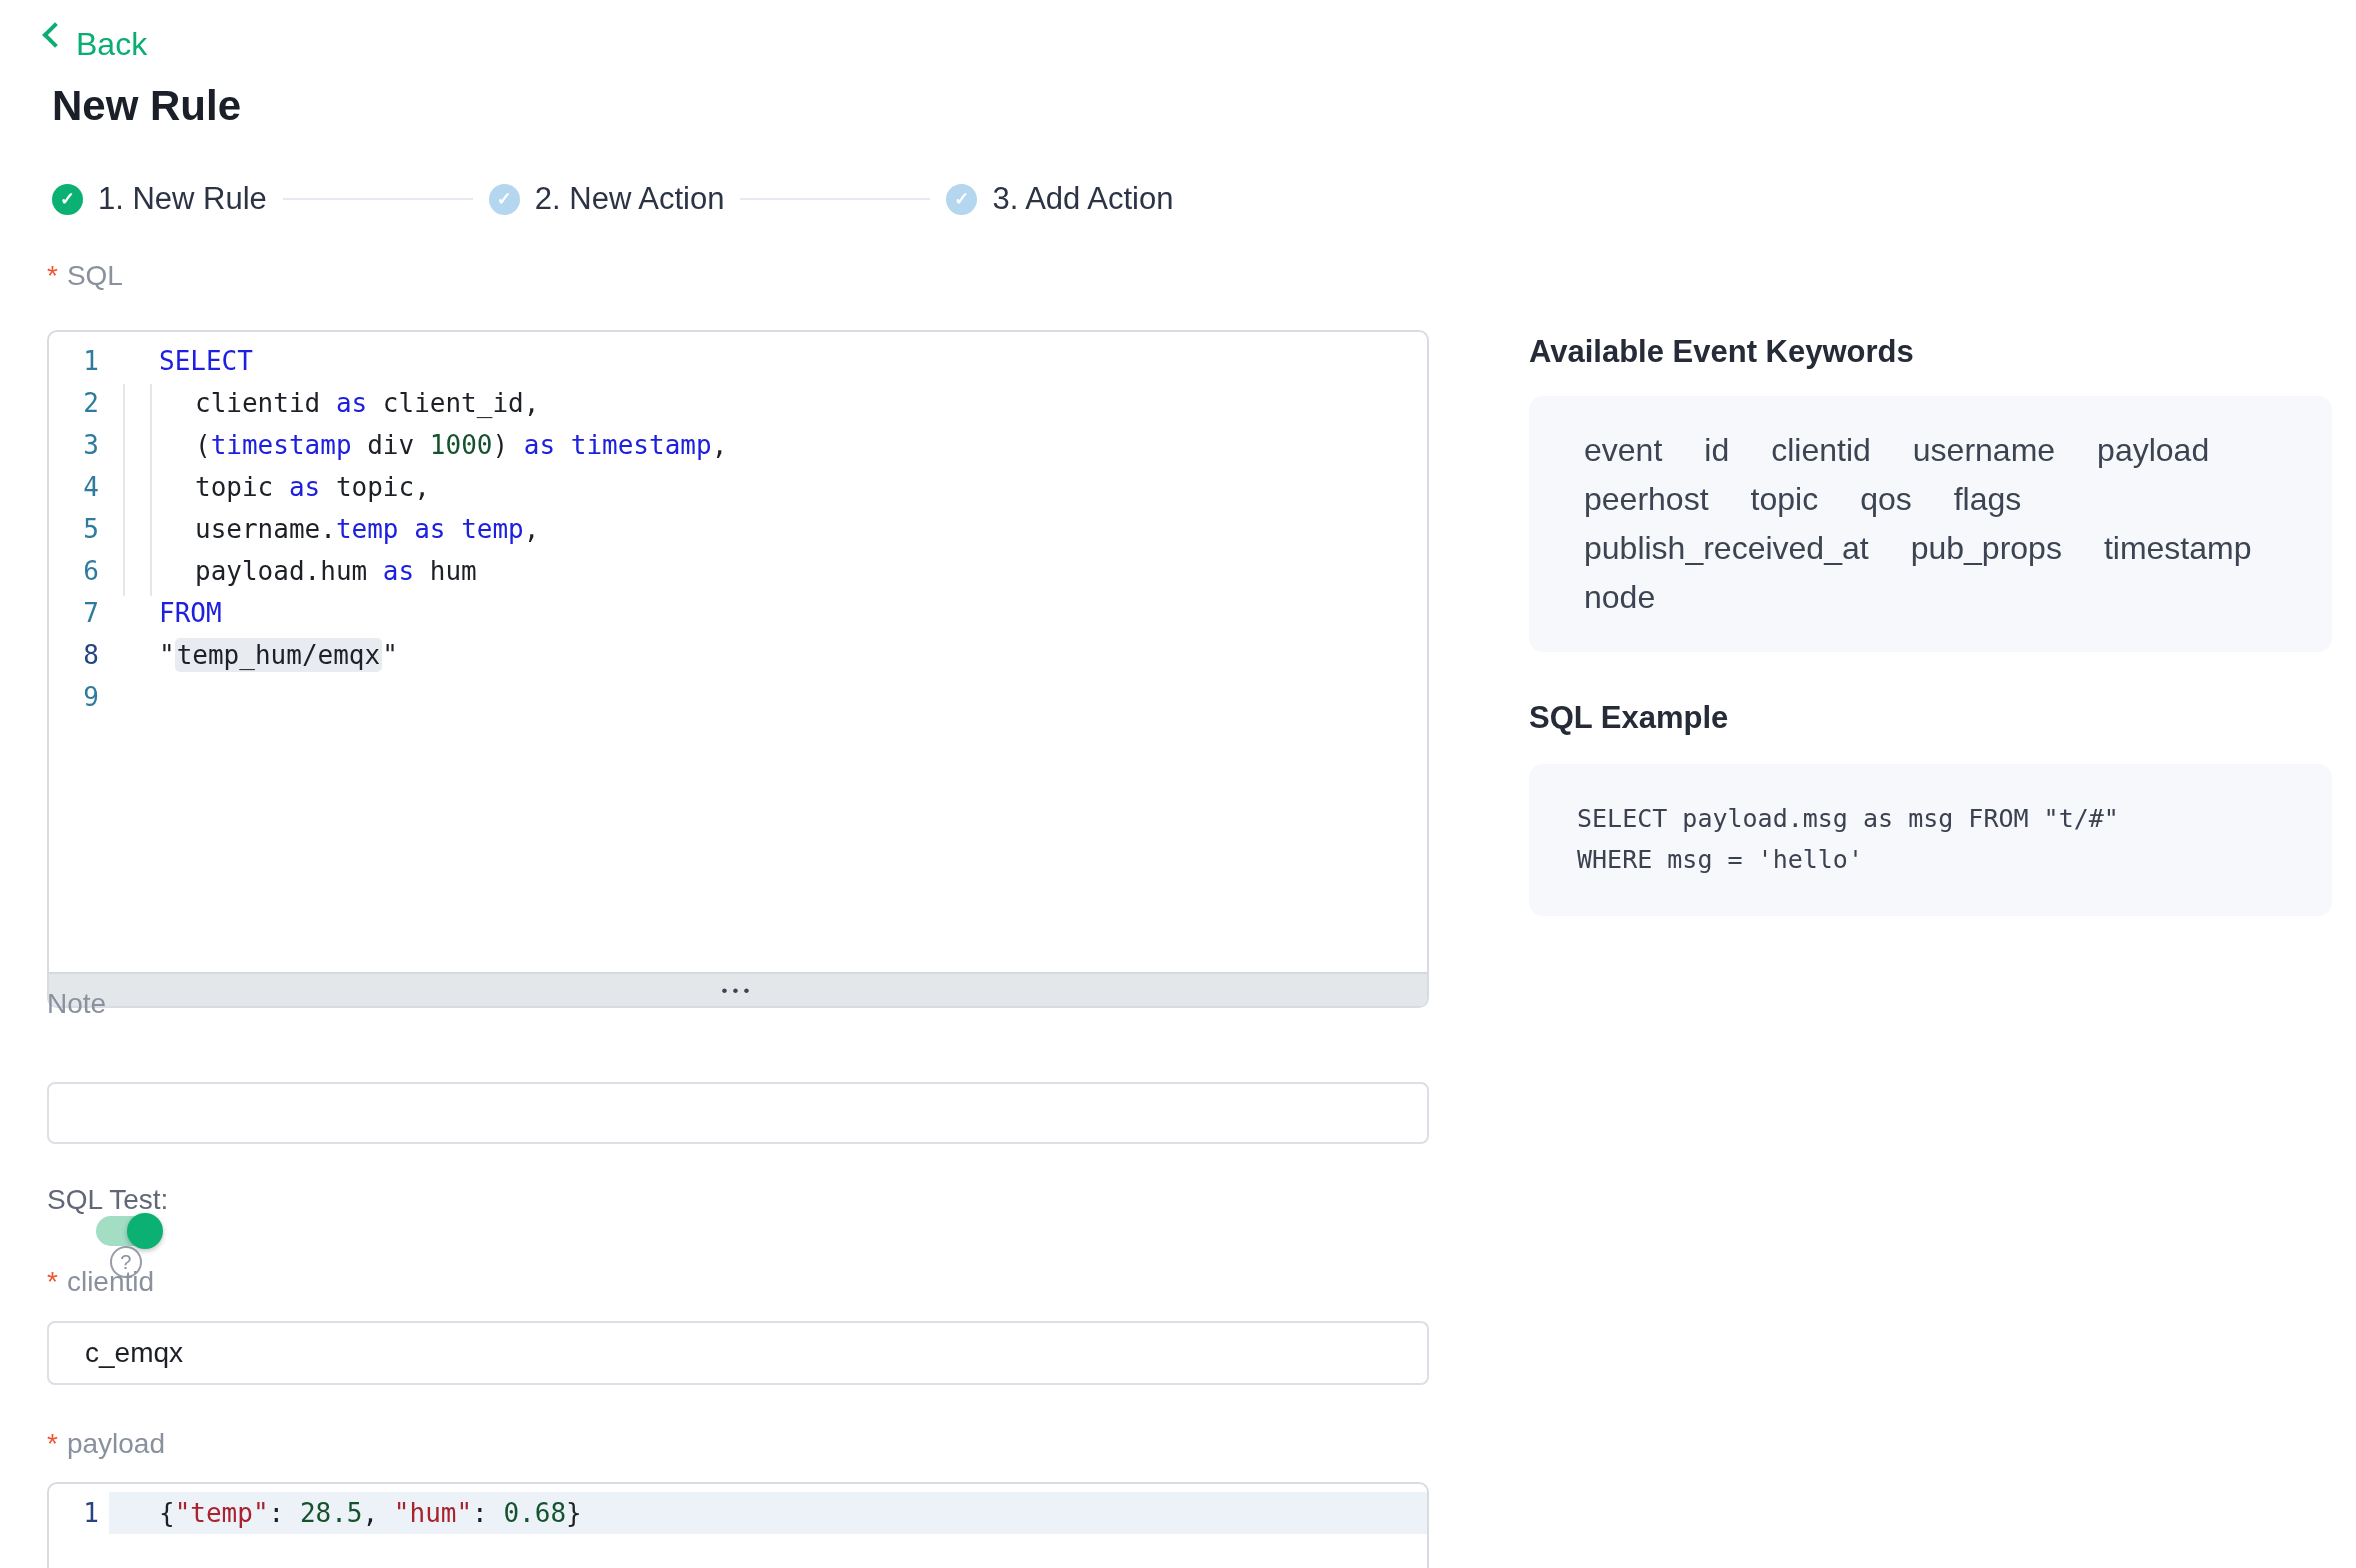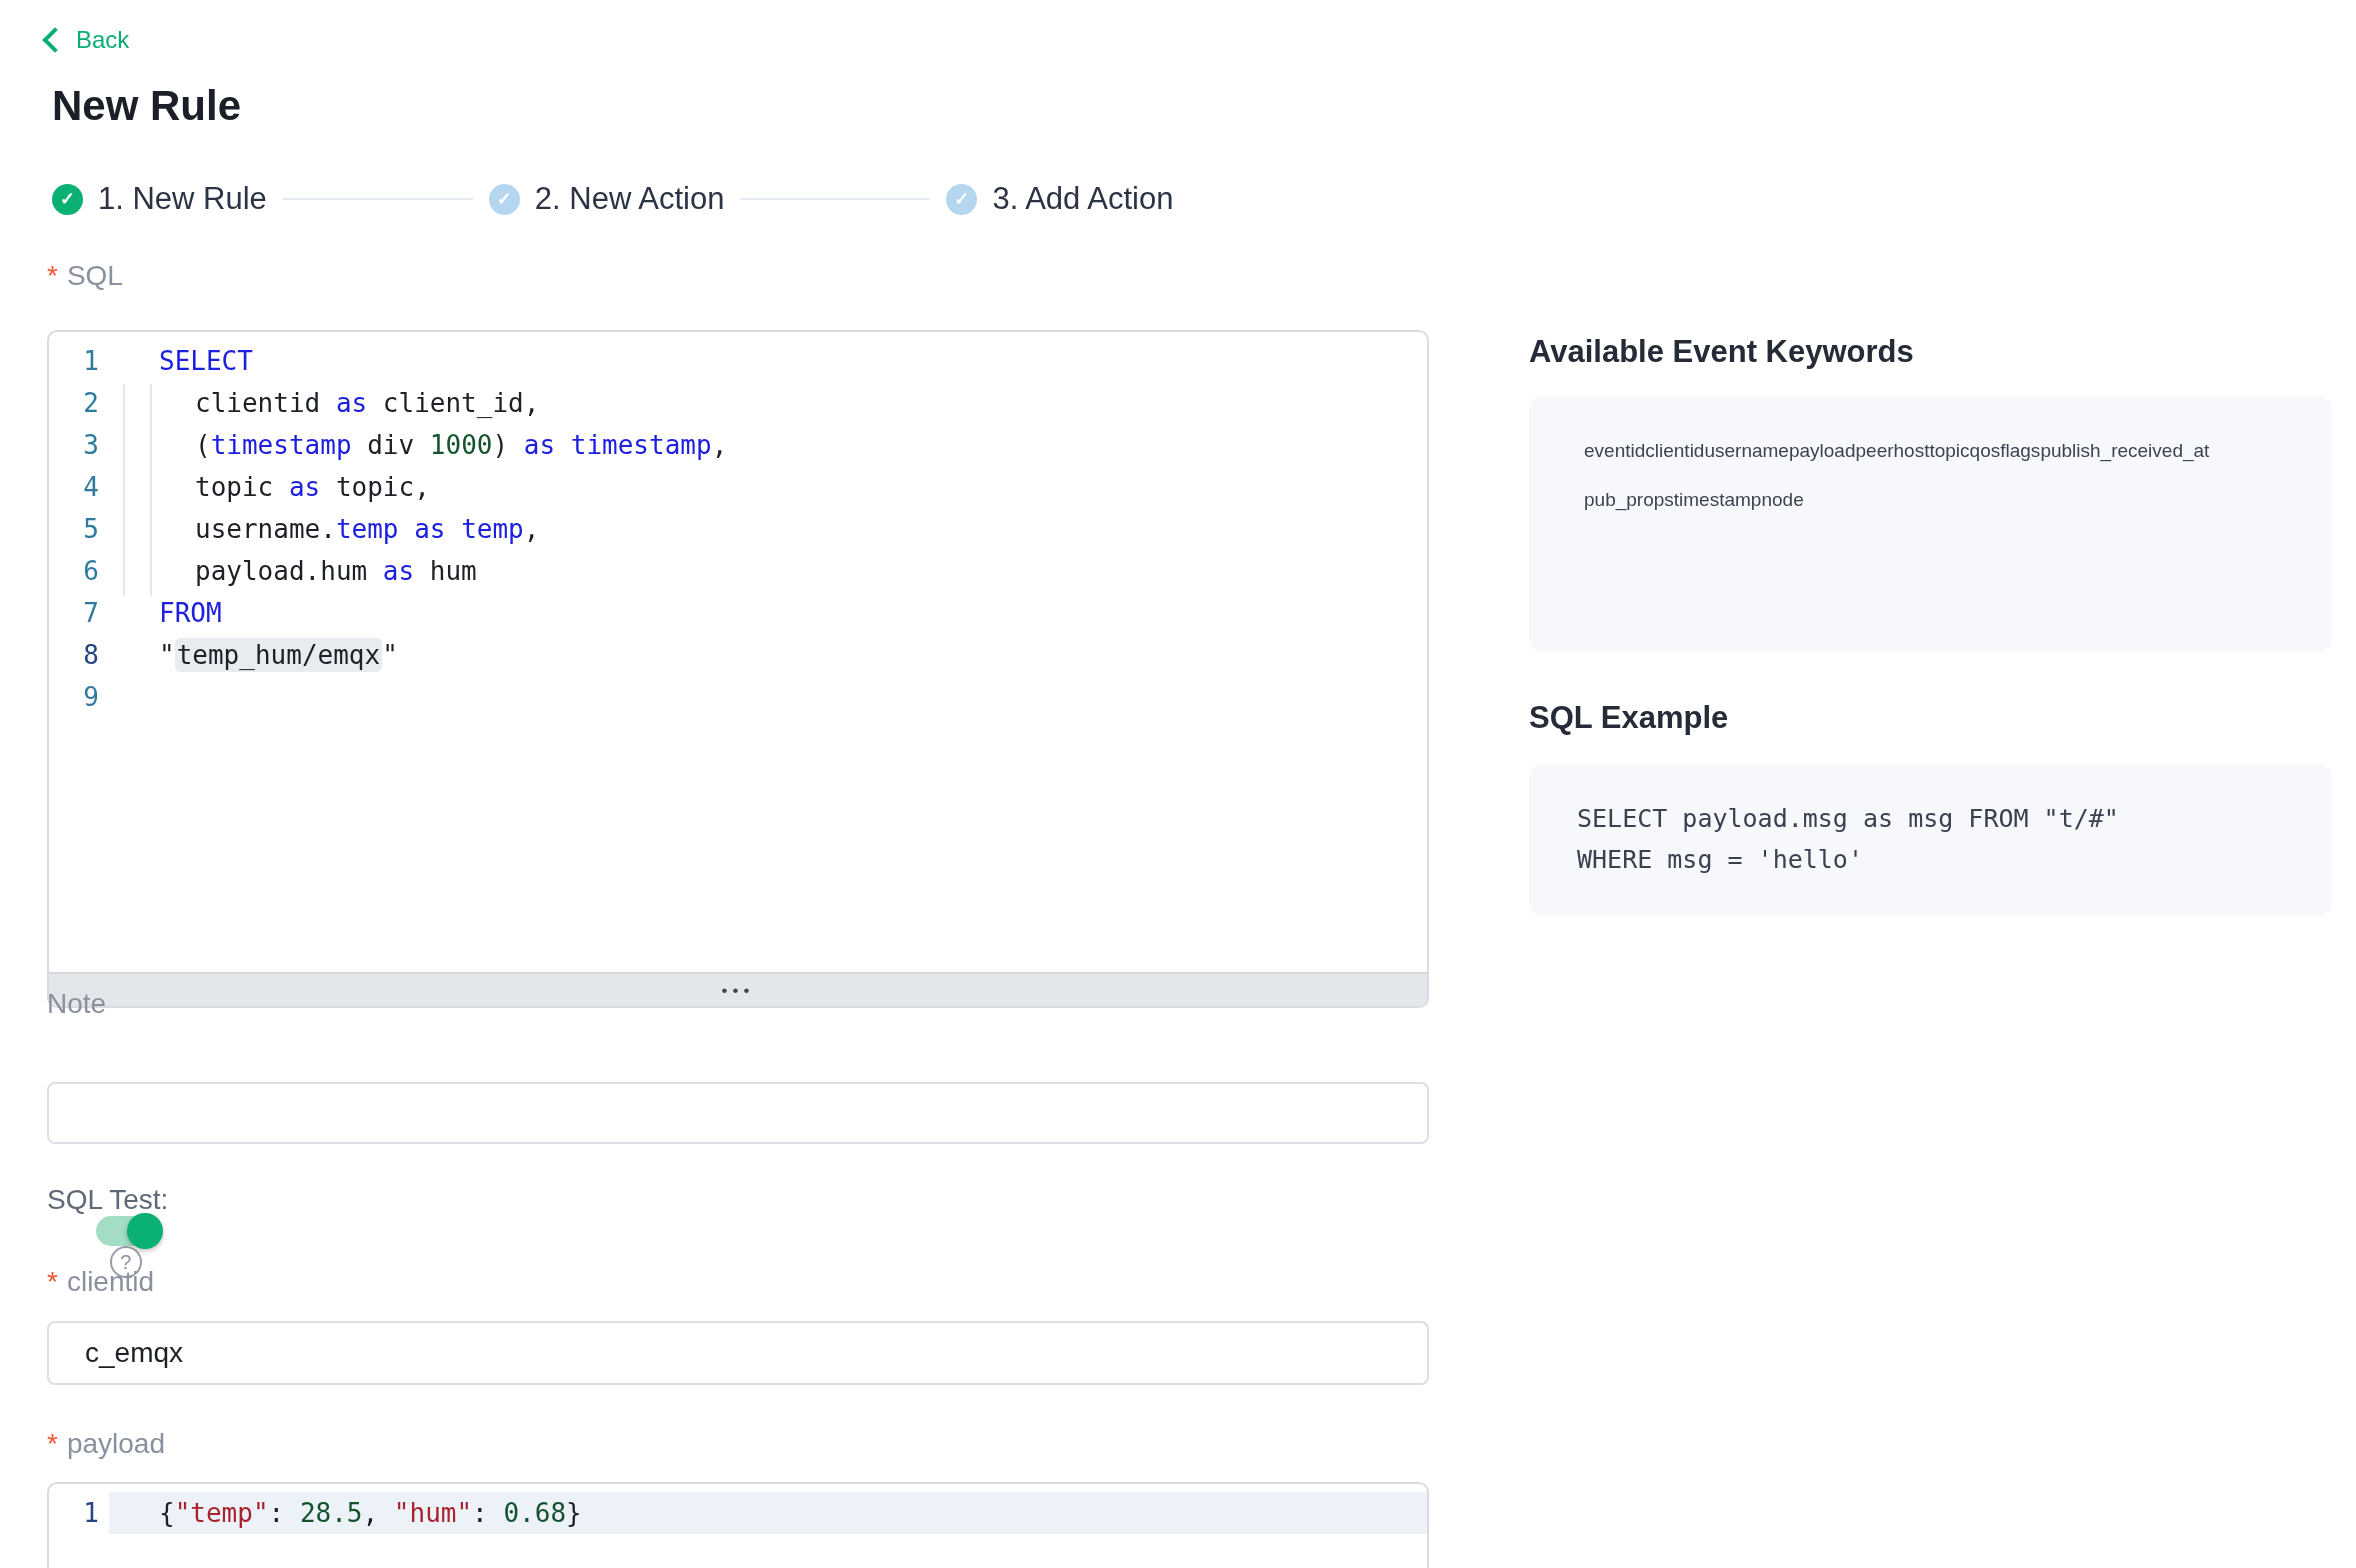--- a/index.html
+++ b/index.html
@@ -1,21 +1,21 @@
 <!DOCTYPE html>
 <html><head>
 <meta charset="utf-8">
 <style>
   html,body{margin:0;padding:0;background:#fff;}
   .page{position:relative;width:2356px;height:1568px;overflow:hidden;background:#fff;
         font-family:"Liberation Sans",sans-serif;color:#1d2127;}
 
   
-  .back{position:absolute;left:46px;top:26px;display:flex;align-items:center;gap:12px;
-        color:#0aae72;font-size:24px;font-weight:500;cursor:pointer;}
+  .back{position:absolute;left:46px;top:26px;display:flex;gap:12px;
+        color:#0aae72;font-size:32px;font-weight:500;cursor:pointer;}
   .back-chev{width:14px;height:14px;border-left:4px solid #0aae72;border-bottom:4px solid #0aae72;
         transform:rotate(45deg);flex:none;}
   .title{position:absolute;left:44px;top:74px;margin:8px;font-size:42px;font-weight:700;color:#1b1f27;}
 
   
   .stepper{position:absolute;left:52px;top:182px;display:flex;align-items:center;height:34px;}
   .step{display:flex;align-items:center;gap:15px;cursor:pointer;}
   .step-icon{width:31px;height:31px;border-radius:50%;display:flex;align-items:center;
         justify-content:center;color:#fff;font-size:18px;font-weight:700;flex:none;}
   .step-icon.complete{background:#0bb173;}
@@ -75,21 +75,21 @@
         display:flex;align-items:center;justify-content:center;font-size:20px;margin-left:36px;
         box-sizing:border-box;cursor:pointer;flex:none;}
 
   
   .panel-title{position:absolute;left:1529px;margin:0;font-size:31px;font-weight:700;color:#262b38;}
   #kwTitle{top:334px;}
   #exTitle{top:700px;}
   .panel-card{position:absolute;left:1529px;width:803px;background:#f6f8fb;border-radius:14px;
         box-sizing:border-box;}
   #kwCard{top:396px;height:256px;padding:30px 55px;}
-  .kw-wrap{display:flex;flex-wrap:wrap;font-size:19px;line-height:49px;color:#3c4452;}
+  .kw-wrap{display:flex;flex-wrap:wrap;column-gap:42px;font-size:32px;line-height:49px;color:#3c4452;}
   .kw-item{cursor:pointer;white-space:nowrap;}
   #exCard{top:764px;height:152px;padding:34px 48px;font-family:"DejaVu Sans Mono",monospace;
         font-size:25px;line-height:41px;color:#3b4150;white-space:pre;}
 </style>
 </head>
 <body>
 
 <div class="page">
 
   <a class="back">

